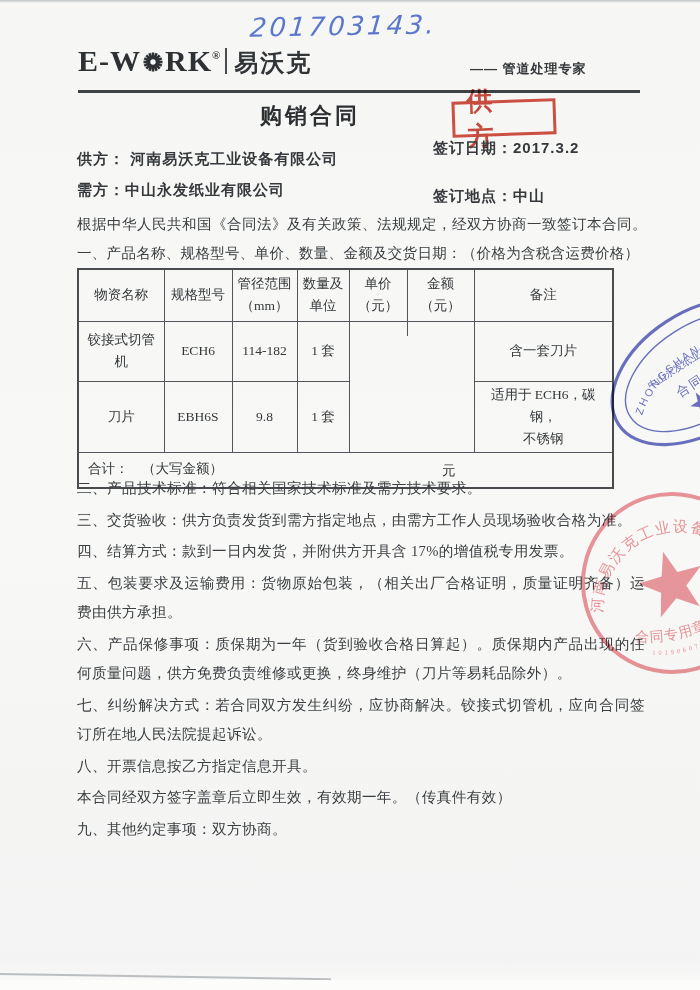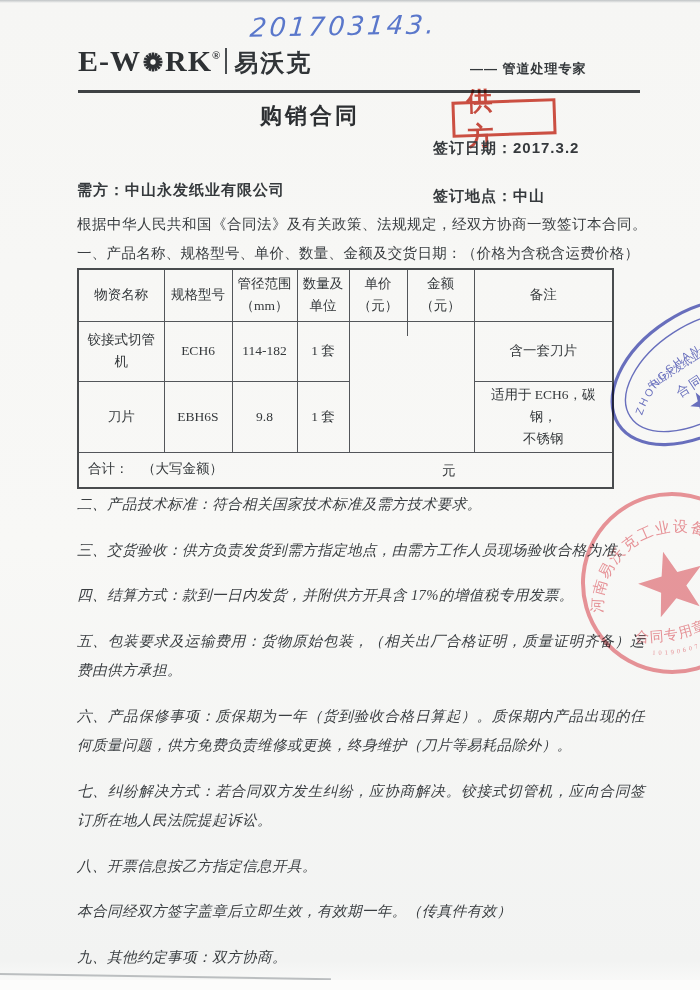--- a/index.html
+++ b/index.html
@@ -70,21 +70,21 @@
   .merged-cell{position:relative;}
   .merged-stub{position:absolute;top:0;left:57px;width:1.4px;height:14px;background:#53565a;}
   .total-cell{position:relative;height:30px;text-align:left !important;}
   .total-label{position:absolute;left:9px;top:5px;}
   .total-words{position:absolute;left:63px;top:5px;}
   .total-yuan{position:absolute;left:363px;top:7px;}
 
   
   .clauses{position:absolute;left:77px;top:474px;width:568px;
     font-size:14.6px;line-height:29.5px;letter-spacing:.4px;text-align:justify;}
-  .clauses p{margin:16px 0 2px 0;font-style:italic;}
+  .clauses p{margin:0 0 2px 0;}
 
   
   .stamp-oval{position:absolute;left:594px;top:287px;mix-blend-mode:multiply;opacity:.9;}
   .stamp-round{position:absolute;left:557px;top:483px;mix-blend-mode:multiply;opacity:.92;}
 </style>
 </head>
 <body>
 
 <div class="page">
   <div class="top-edge"></div>
@@ -106,20 +106,21 @@
         <circle r="6.6" fill="#2e3134"></circle>
           <circle r="2.7" fill="#f7f7f5"></circle>
       </svg></span><span class="latin">RK</span><span class="reg">®</span><span class="bar"></span><span class="cn">易沃克</span>
   </div>
   <div class="tagline">—— 管道处理专家</div>
   <div class="header-rule"></div>
 
   <div class="title">购销合同</div>
   <div class="stamp-box">供 方</div>
 
+  <div class="field f-supplier"><span>供方：</span> <span>河南易沃克工业设备有限公司</span></div>
   <div class="field f-signdate"><span>签订日期：</span><span>2017.3.2</span></div>
   <div class="field f-buyer"><span>需方：</span><span>中山永发纸业有限公司</span></div>
   <div class="field f-signplace"><span>签订地点：</span><span>中山</span></div>
 
   <div class="preamble">根据中华人民共和国《合同法》及有关政策、法规规定，经双方协商一致签订本合同。</div>
   <div class="clause-one">一、产品名称、规格型号、单价、数量、金额及交货日期：（价格为含税含运费价格）</div>
 
   <table class="goods-table">
     <colgroup>
       <col style="width:86px">

